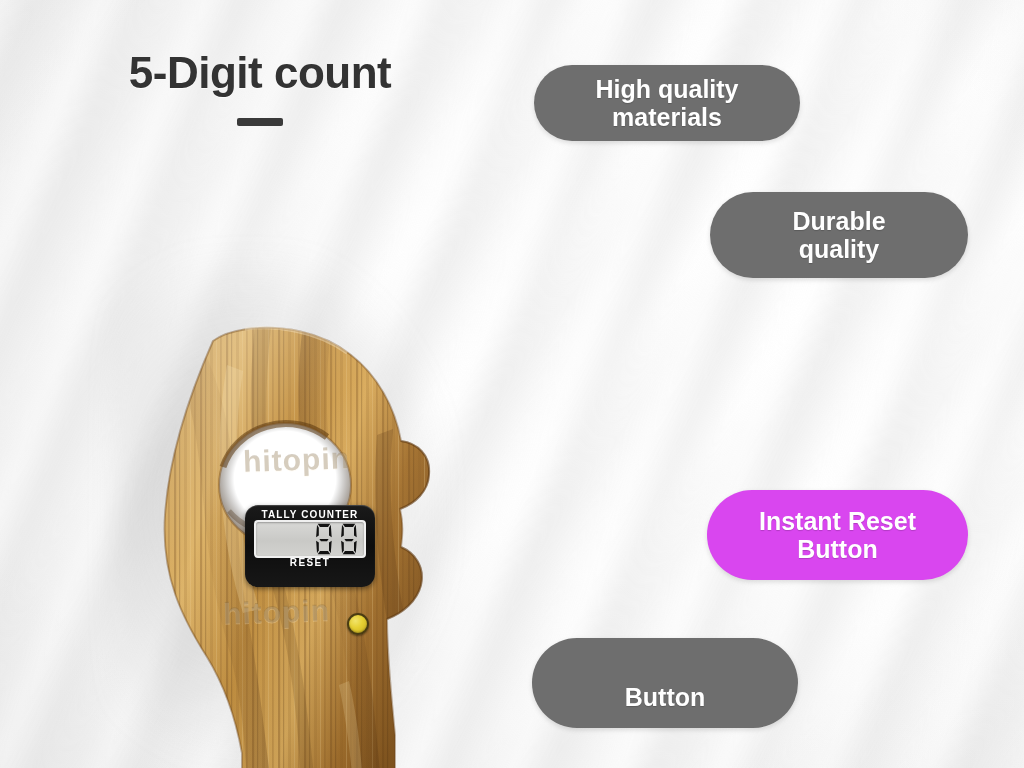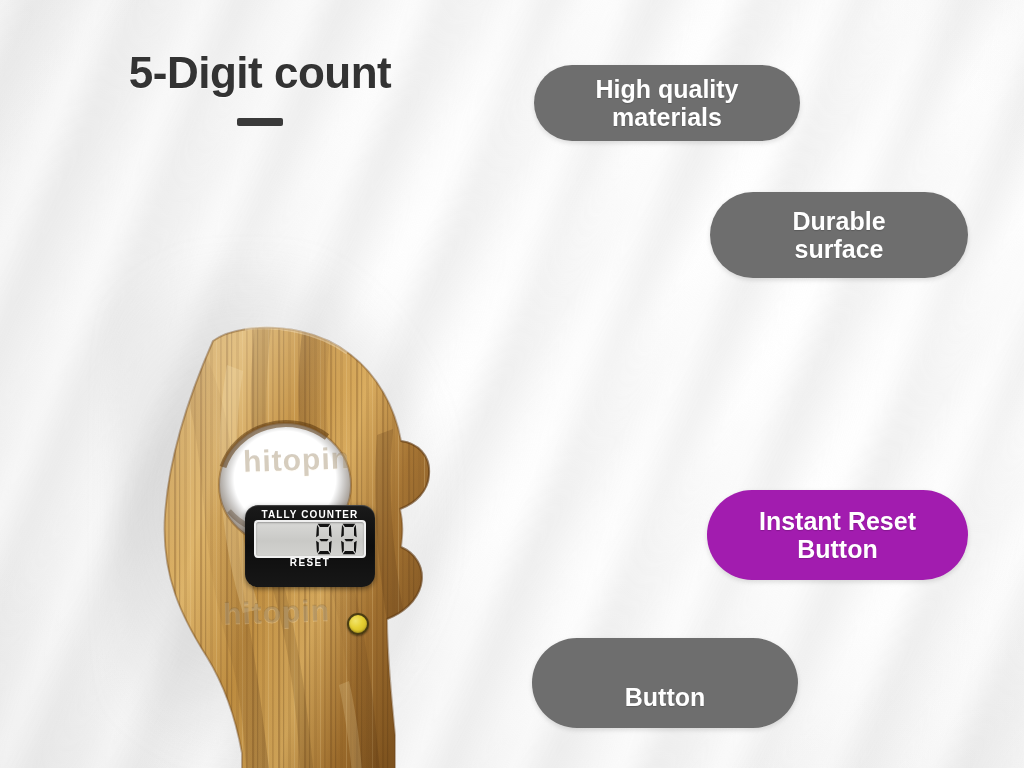--- a/index.html
+++ b/index.html
@@ -224,26 +224,26 @@
   <div class="badge" id="badge-0" style="left: 534px; top: 40px; width: 266px; height: 76px; font-size: 25px; background: rgb(110, 110, 110); color: rgb(255, 255, 255); margin-top: 25px;">
     <span>
       <span>High quality</span><br>
       <span>materials</span>
     </span>
   </div>
 
   <div class="badge" id="badge-1" style="left: 710px; top: 192px; width: 258px; height: 86px; font-size: 25px; background: rgb(110, 110, 110); color: rgb(255, 255, 255);">
     <span>
       <span>Durable</span><br>
-      <span>surface</span>
+      <span>quality</span>
     </span>
   </div>
 
 
-  <div class="badge" id="badge-3" style="left: 707px; top: 490px; width: 261px; height: 90px; font-size: 25px; background: #a21caf; color: rgb(255, 255, 255);">
+  <div class="badge" id="badge-3" style="left: 707px; top: 490px; width: 261px; height: 90px; font-size: 25px; background: #d946ef; color: rgb(255, 255, 255);">
     <span>
       <span>Instant Reset</span><br>
       <span>Button</span>
     </span>
   </div>
 
   <div class="badge" id="badge-4" style="left: 532px; top: 638px; width: 266px; height: 90px; font-size: 25px; background: rgb(110, 110, 110); color: rgb(255, 255, 255);">
     <span>
       <br>
       <span>Button</span>

